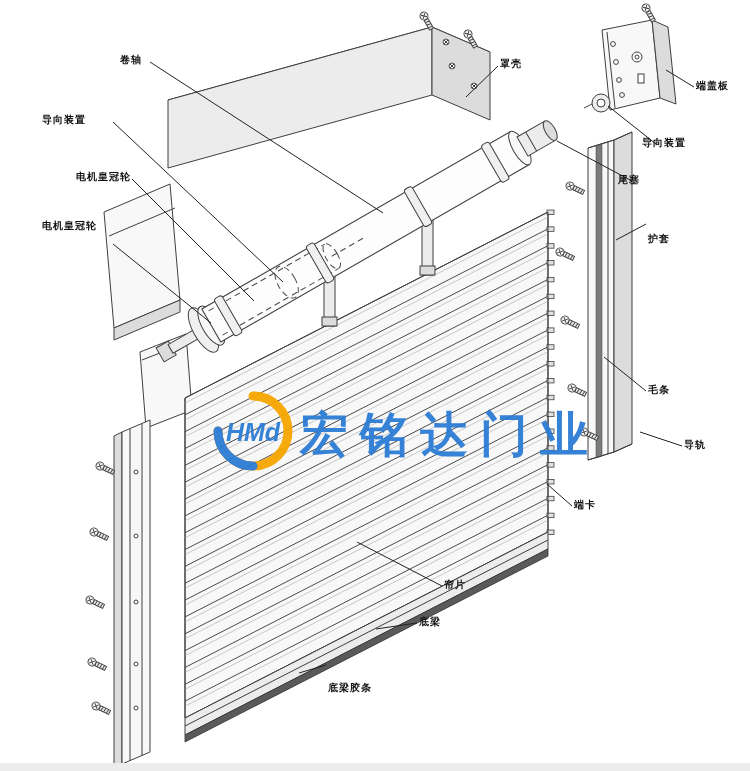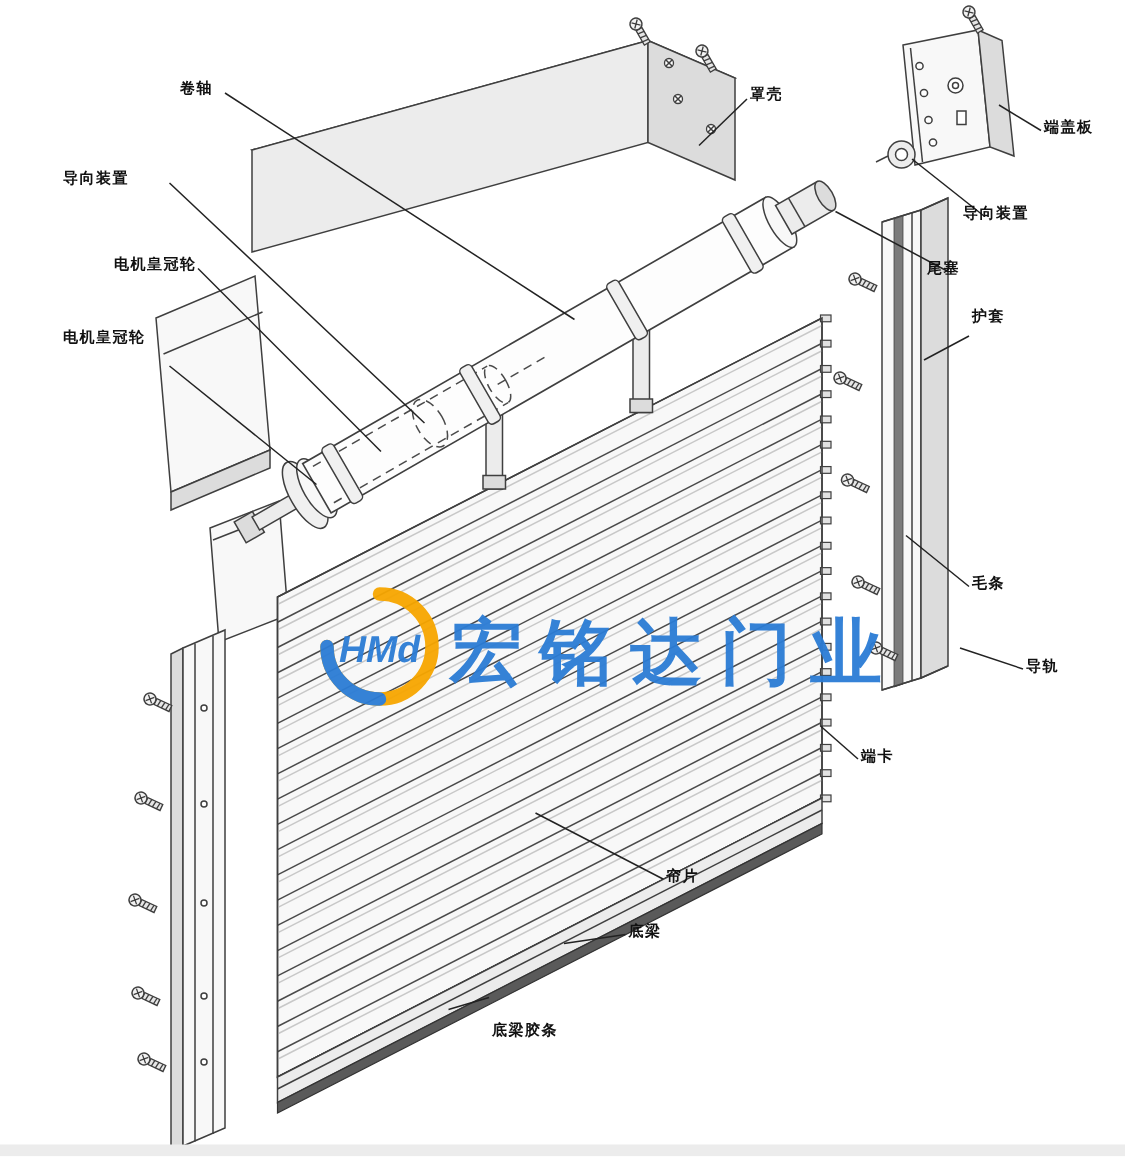--- a/index.html
+++ b/index.html
@@ -313,21 +313,21 @@
 </svg>
 
 <div class="lbl" style="left:120px;top:54px">卷轴</div>
 <div class="lbl" style="left:500px;top:58px">罩壳</div>
 <div class="lbl" style="left:42px;top:114px">导向装置</div>
 <div class="lbl" style="left:76px;top:171px">电机皇冠轮</div>
 <div class="lbl" style="left:42px;top:220px">电机皇冠轮</div>
 <div class="lbl" style="left:696px;top:80px">端盖板</div>
 <div class="lbl" style="left:642px;top:137px">导向装置</div>
 <div class="lbl" style="left:618px;top:174px">尾塞</div>
-<div class="lbl" style="left:648px;top:206px">护套</div>
+<div class="lbl" style="left:648px;top:233px">护套</div>
 <div class="lbl" style="left:648px;top:384px">毛条</div>
 <div class="lbl" style="left:684px;top:439px">导轨</div>
 <div class="lbl" style="left:574px;top:499px">端卡</div>
 <div class="lbl" style="left:444px;top:579px">帘片</div>
 <div class="lbl" style="left:419px;top:616px">底梁</div>
 <div class="lbl" style="left:328px;top:682px">底梁胶条</div>
 
 </div>
 
 </body></html>

